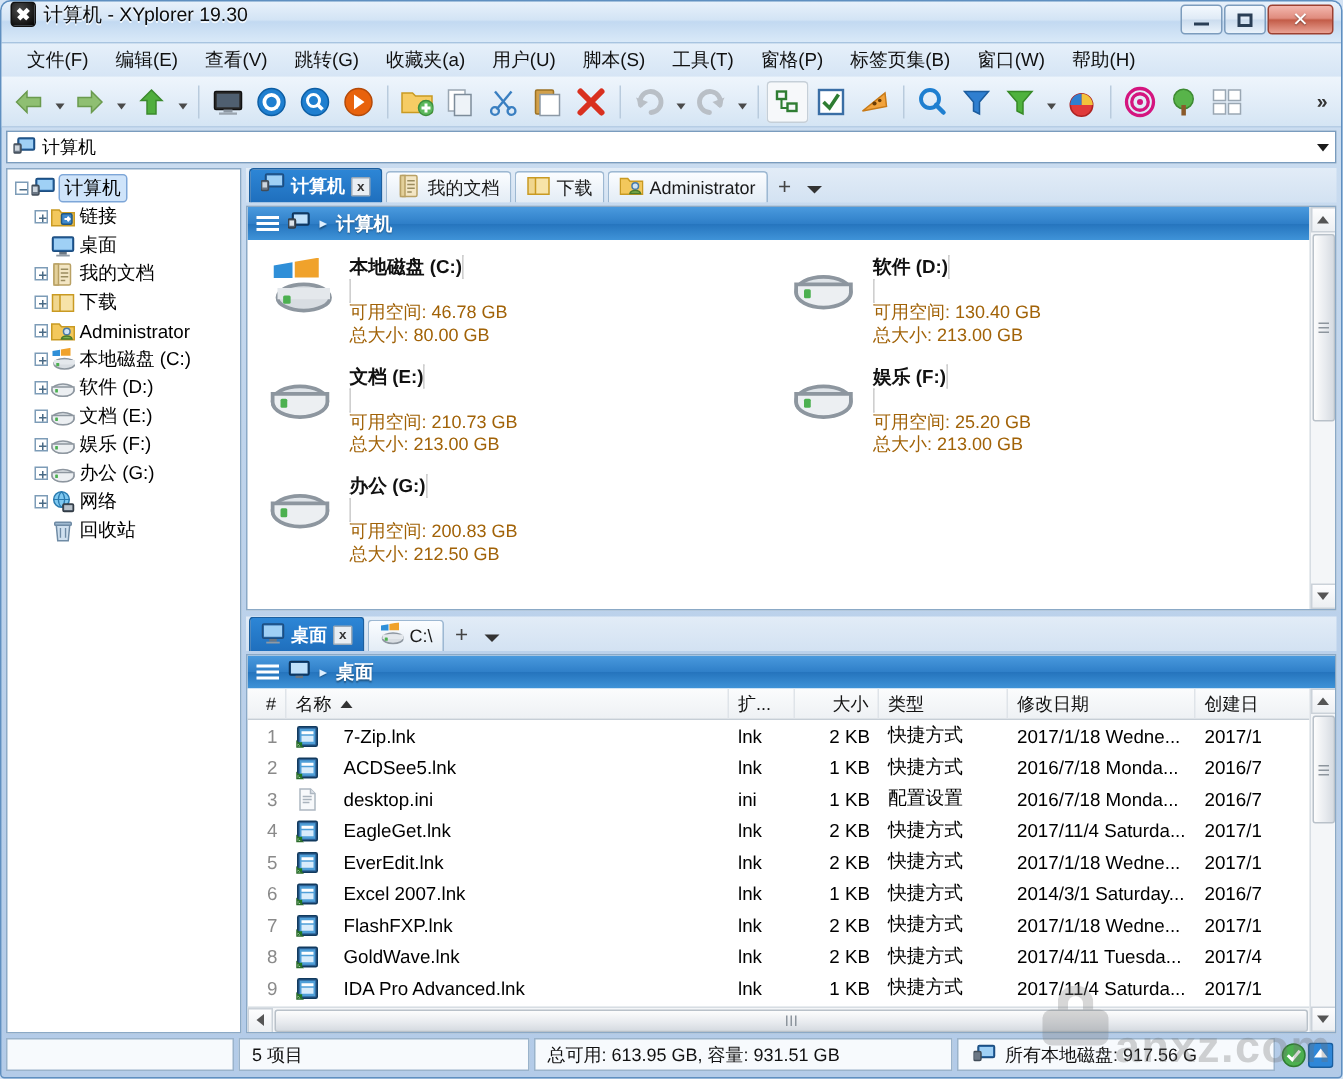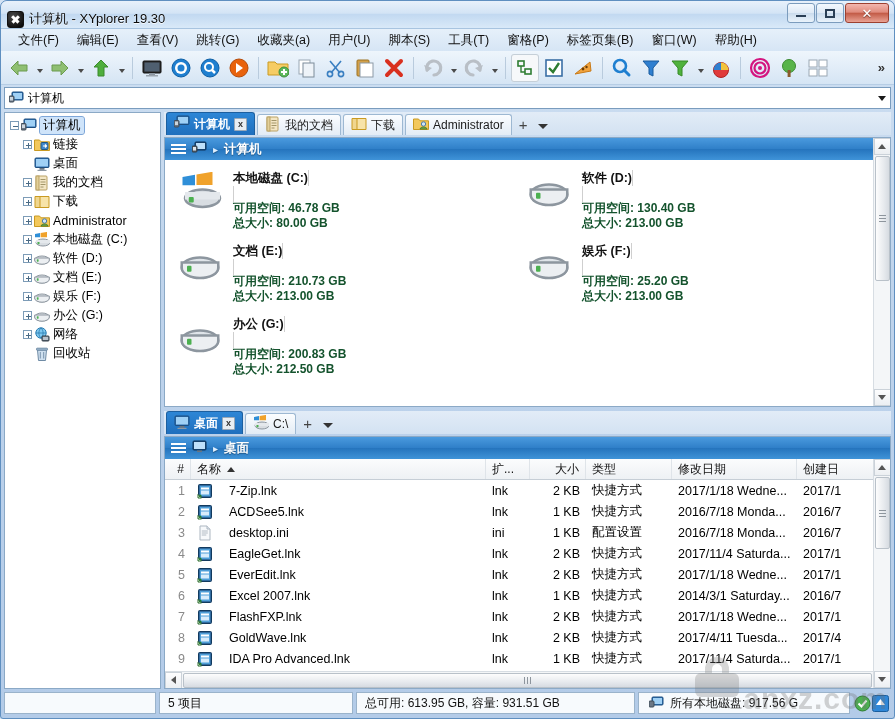--- a/index.html
+++ b/index.html
@@ -22,21 +22,21 @@
     display: flex; flex-direction: column;
     overflow: hidden;
   }
 
   
   .titlebar {
     height: 28px; flex: none;
     position: relative;
     background: linear-gradient(to bottom, #e8f1fb 0%, #d3e4f5 45%, #c2d9f1 50%, #d9e9f8 100%);
     border-bottom: 1px solid #a8c4e0;
-    display: flex; align-items: flex-end;
+    display: flex; align-items: flex-start;
     padding-left: 6px;
     border-radius: 6px 6px 0 0;
   }
   .app-icon {
     width: 17px; height: 17px; flex:none;
     background: radial-gradient(circle at 35% 30%, #4a4a4a, #000);
     border-radius: 3px;
     position: relative; margin-right: 5px;
     border: 1px solid #111;
   }
@@ -200,21 +200,21 @@
   }
   .drive {
     width:50%; display:flex; gap:8px; padding:2px 10px 10px 4px;
     align-items:flex-start;
   }
   .drive .dicon { width:50px; height:44px; flex:none; display:flex; align-items:center; justify-content:center; }
   .drive .dinfo { flex:1; min-width:0; }
   .dname { font-size:12.5px; font-weight:bold; color:#111; margin-bottom:3px; white-space:nowrap; }
   .dbarwrap { height:13px; background:#e6e6e6; border:1px solid #cfcfcf; margin-bottom:4px; }
   .dbar { height:100%; background:#1e9ae0; }
-  .dline { font-size:12px; color:#14532d; line-height:15px; white-space:nowrap;font-weight:bold; }
+  .dline { font-size:12px; color:#a16207; line-height:15px; white-space:nowrap; }
 
   
   .listpane {
     height: 253px; flex:none; position:relative;
     background:#fff; border:1px solid #8ba9c6;
     display:flex; flex-direction:column; overflow:hidden;
   }
   .colhead {
     height:21px; flex:none; display:flex; align-items:center;
     background: linear-gradient(to bottom,#fbfcfd,#eef1f4);

